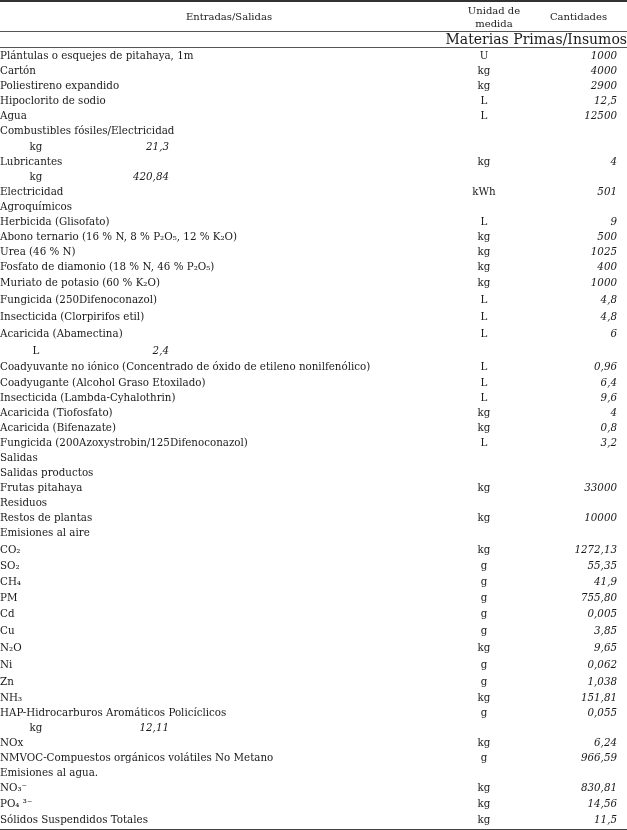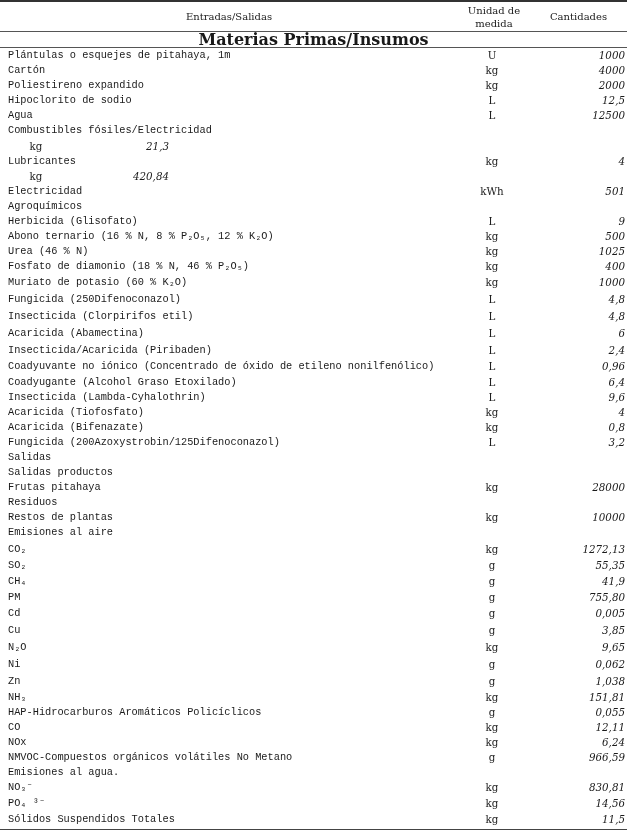--- a/index.html
+++ b/index.html
@@ -4,24 +4,24 @@
 <style>
   html, body { margin: 0; padding: 0; background: #ffffff; }
   body { width: 627px; height: 830px; overflow: hidden; font-family: "DejaVu Serif", "Liberation Serif", serif; color: #1a1a1a; }
   .table { position: relative; width: 627px; }
   .top-rule { height: 2px; background: #333; }
   .header { display: flex; height: 29px; align-items: center; font-size: 10px; }
   .header .c1 { width: 458px; text-align: center; }
   .header .c2 { width: 72px; text-align: center; line-height: 13px; }
   .header .c3 { width: 97px; text-align: center; }
   .rule { height: 1px; background: #555; }
-  .section { height: 15px; line-height: 15px; text-align: center; font-weight: bold; font-size: 16px; }
+  .section { height: 15px; line-height: 15px; text-align: right; font-weight: normal; font-size: 14px; }
   .row { display: flex; height: 15.1px; line-height: 15.1px; font-size: 10.3px; }
   .row.tall { height: 17px; line-height: 17px; }
-  .row .c1 { width: 448px; padding-left: 8px; white-space: nowrap; overflow: hidden; font-family: Liberation Mono, monospace; }
+  .row .c1 { width: 448px; white-space: nowrap; overflow: hidden; }
   .row .c2 { width: 72px; text-align: center; }
   .row .c3 { width: 97px; text-align: right; font-style: italic; }
   .bottom-rule { height: 2px; background: #444; margin-top: 2px; }
 </style>
 </head>
 <body>
 
 <div class="table">
   <div class="top-rule"></div>
   <div class="header">
@@ -39,21 +39,21 @@
         <div class="c3">1000</div>
       </div>
       <div class="row">
         <div class="c1">Cartón</div>
         <div class="c2">kg</div>
         <div class="c3">4000</div>
       </div>
       <div class="row">
         <div class="c1">Poliestireno expandido</div>
         <div class="c2">kg</div>
-        <div class="c3">2000</div>
+        <div class="c3">2900</div>
       </div>
       <div class="row">
         <div class="c1">Hipoclorito de sodio</div>
         <div class="c2">L</div>
         <div class="c3">12,5</div>
       </div>
       <div class="row">
         <div class="c1">Agua</div>
         <div class="c2">L</div>
         <div class="c3">12500</div>
@@ -120,21 +120,20 @@
         <div class="c1">Insecticida (Clorpirifos etil)</div>
         <div class="c2">L</div>
         <div class="c3">4,8</div>
       </div>
       <div class="row tall">
         <div class="c1">Acaricida (Abamectina)</div>
         <div class="c2">L</div>
         <div class="c3">6</div>
       </div>
       <div class="row tall">
-        <div class="c1">Insecticida/Acaricida (Piribaden)</div>
         <div class="c2">L</div>
         <div class="c3">2,4</div>
       </div>
       <div class="row">
         <div class="c1">Coadyuvante no iónico (Concentrado de óxido de etileno nonilfenólico)</div>
         <div class="c2">L</div>
         <div class="c3">0,96</div>
       </div>
       <div class="row">
         <div class="c1">Coadyugante (Alcohol Graso Etoxilado)</div>
@@ -167,21 +166,21 @@
         <div class="c3"></div>
       </div>
       <div class="row">
         <div class="c1">Salidas productos</div>
         <div class="c2"></div>
         <div class="c3"></div>
       </div>
       <div class="row">
         <div class="c1">Frutas pitahaya</div>
         <div class="c2">kg</div>
-        <div class="c3">28000</div>
+        <div class="c3">33000</div>
       </div>
       <div class="row">
         <div class="c1">Residuos</div>
         <div class="c2"></div>
         <div class="c3"></div>
       </div>
       <div class="row">
         <div class="c1">Restos de plantas</div>
         <div class="c2">kg</div>
         <div class="c3">10000</div>
@@ -240,21 +239,20 @@
         <div class="c1">NH₃</div>
         <div class="c2">kg</div>
         <div class="c3">151,81</div>
       </div>
       <div class="row">
         <div class="c1">HAP-Hidrocarburos Aromáticos Policíclicos</div>
         <div class="c2">g</div>
         <div class="c3">0,055</div>
       </div>
       <div class="row">
-        <div class="c1">CO</div>
         <div class="c2">kg</div>
         <div class="c3">12,11</div>
       </div>
       <div class="row">
         <div class="c1">NOx</div>
         <div class="c2">kg</div>
         <div class="c3">6,24</div>
       </div>
       <div class="row">
         <div class="c1">NMVOC-Compuestos orgánicos volátiles No Metano</div>

